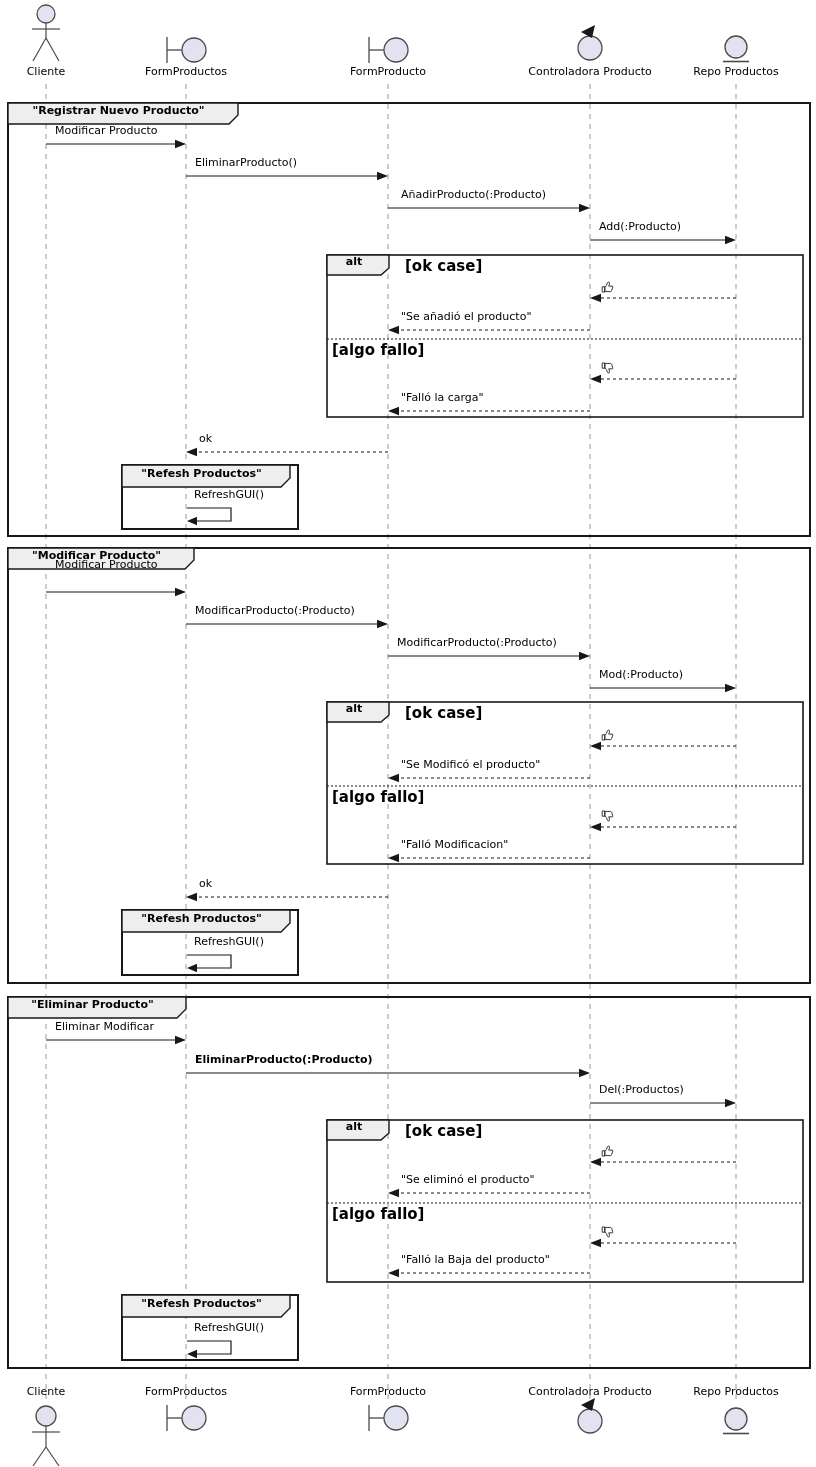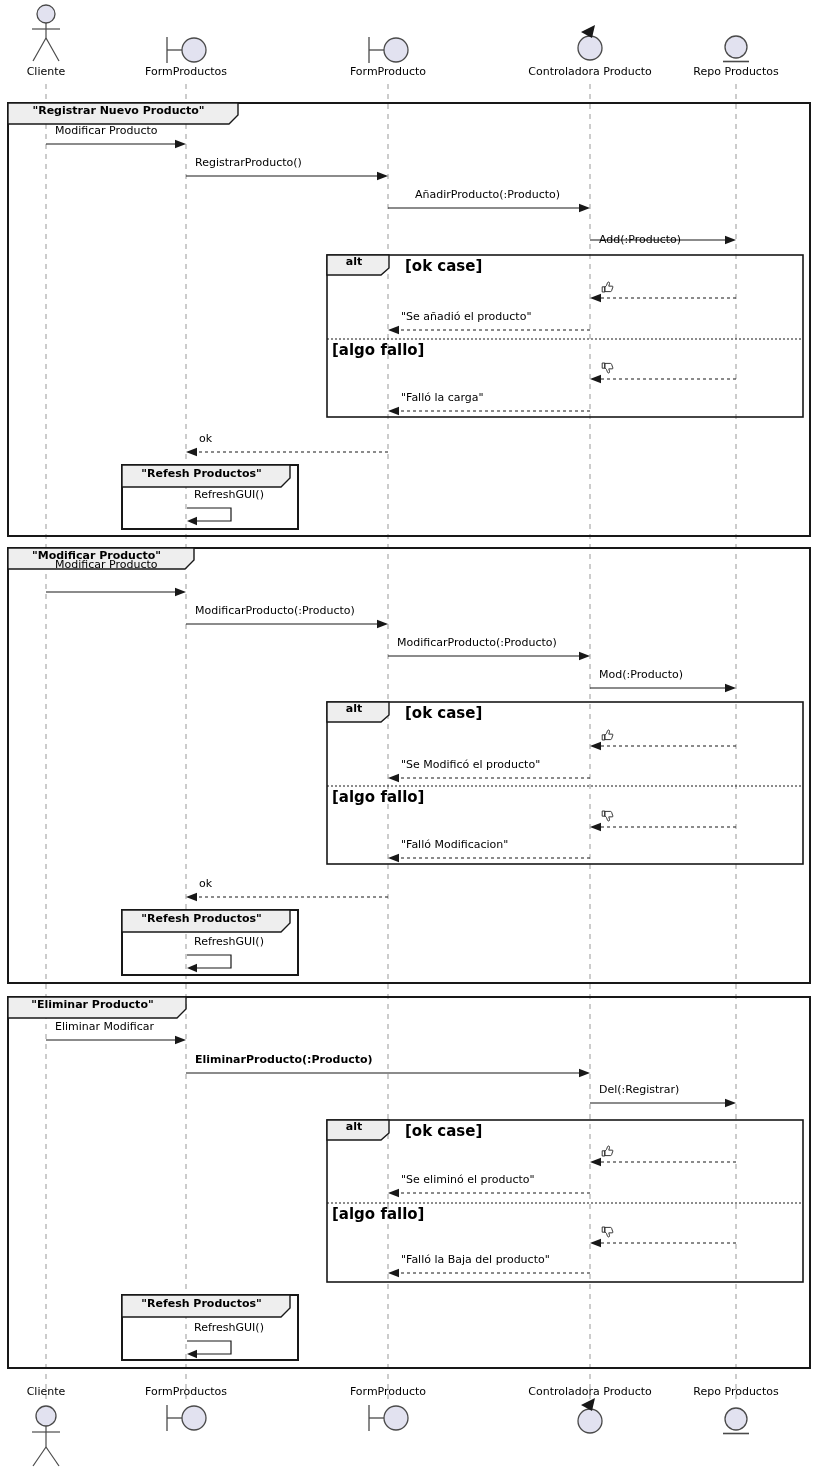--- a/index.html
+++ b/index.html
@@ -235,23 +235,23 @@
       <div class="lbl center" style="left: 46px; top: 1386px;">Cliente</div>
       <div class="lbl center" style="left: 186px; top: 66px;">FormProductos</div>
       <div class="lbl center" style="left: 186px; top: 1386px;">FormProductos</div>
       <div class="lbl center" style="left: 388px; top: 66px;">FormProducto</div>
       <div class="lbl center" style="left: 388px; top: 1386px;">FormProducto</div>
       <div class="lbl center" style="left: 590px; top: 66px;">Controladora Producto</div>
       <div class="lbl center" style="left: 590px; top: 1386px;">Controladora Producto</div>
       <div class="lbl center" style="left: 736px; top: 66px;">Repo Productos</div>
       <div class="lbl center" style="left: 736px; top: 1386px;">Repo Productos</div>
       <div class="lbl" style="left: 55px; top: 125px;">Modificar Producto</div>
-      <div class="lbl" style="left: 195px; top: 157px;">RegistrarProducto()</div>
-      <div class="lbl" style="left: 415px; top: 189px;">AñadirProducto(:Producto)</div>
-      <div class="lbl" style="left: 599px; top: 234px;">Add(:Producto)</div>
+      <div class="lbl" style="left: 195px; top: 157px;">EliminarProducto()</div>
+      <div class="lbl" style="left: 401px; top: 189px;">AñadirProducto(:Producto)</div>
+      <div class="lbl" style="left: 599px; top: 221px;">Add(:Producto)</div>
       <div class="lbl" style="left: 401px; top: 311px;">"Se añadió el producto"</div>
       <div class="lbl" style="left: 401px; top: 392px;">"Falló la carga"</div>
       <div class="lbl" style="left: 199px; top: 433px;">ok</div>
       <div class="lbl ttl" style="left: 327px; top: 256px; width: 54px;">alt</div>
       <div class="lbl cond" style="left: 405px; top: 258px;">[ok case]</div>
       <div class="lbl cond" style="left: 332px; top: 342px;">[algo fallo]</div>
       <div class="lbl ttl" style="left: 122px; top: 468px; width: 159px;">"Refesh Productos"</div>
       <div class="lbl" style="left: 194px; top: 489px;">RefreshGUI()</div>
       <div class="lbl ttl" style="left: 8px; top: 105px; width: 221px;">"Registrar Nuevo Producto"</div>
       <div class="lbl" style="left: 55px; top: 559px;">Modificar Producto</div>
@@ -262,21 +262,21 @@
       <div class="lbl" style="left: 401px; top: 839px;">"Falló Modificacion"</div>
       <div class="lbl" style="left: 199px; top: 878px;">ok</div>
       <div class="lbl ttl" style="left: 327px; top: 703px; width: 54px;">alt</div>
       <div class="lbl cond" style="left: 405px; top: 705px;">[ok case]</div>
       <div class="lbl cond" style="left: 332px; top: 789px;">[algo fallo]</div>
       <div class="lbl ttl" style="left: 122px; top: 913px; width: 159px;">"Refesh Productos"</div>
       <div class="lbl" style="left: 194px; top: 936px;">RefreshGUI()</div>
       <div class="lbl ttl" style="left: 8px; top: 550px; width: 177px;">"Modificar Producto"</div>
       <div class="lbl" style="left: 55px; top: 1021px;">Eliminar Modificar</div>
       <div class="lbl" style="left: 195px; top: 1054px; font-weight: bold;">EliminarProducto(:Producto)</div>
-      <div class="lbl" style="left: 599px; top: 1084px;">Del(:Registrar)</div>
+      <div class="lbl" style="left: 599px; top: 1084px;">Del(:Productos)</div>
       <div class="lbl" style="left: 401px; top: 1174px;">"Se eliminó el producto"</div>
       <div class="lbl" style="left: 401px; top: 1254px;">"Falló la Baja del producto"</div>
       <div class="lbl ttl" style="left: 327px; top: 1121px; width: 54px;">alt</div>
       <div class="lbl cond" style="left: 405px; top: 1123px;">[ok case]</div>
       <div class="lbl cond" style="left: 332px; top: 1206px;">[algo fallo]</div>
       <div class="lbl ttl" style="left: 122px; top: 1298px; width: 159px;">"Refesh Productos"</div>
       <div class="lbl" style="left: 194px; top: 1322px;">RefreshGUI()</div>
       <div class="lbl ttl" style="left: 8px; top: 999px; width: 169px;">"Eliminar Producto"</div>
     </div>
 </div>

